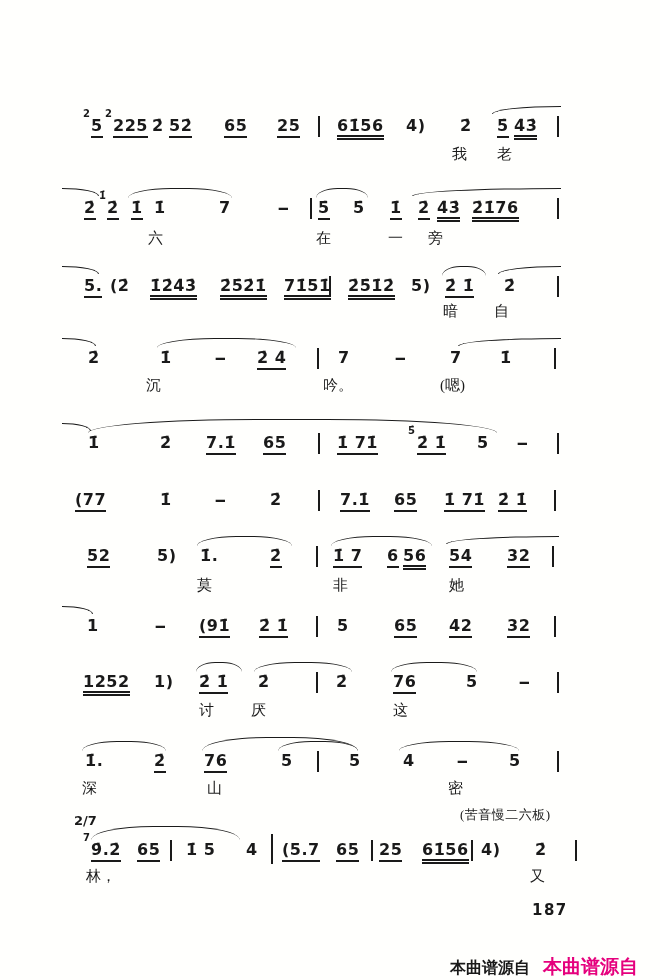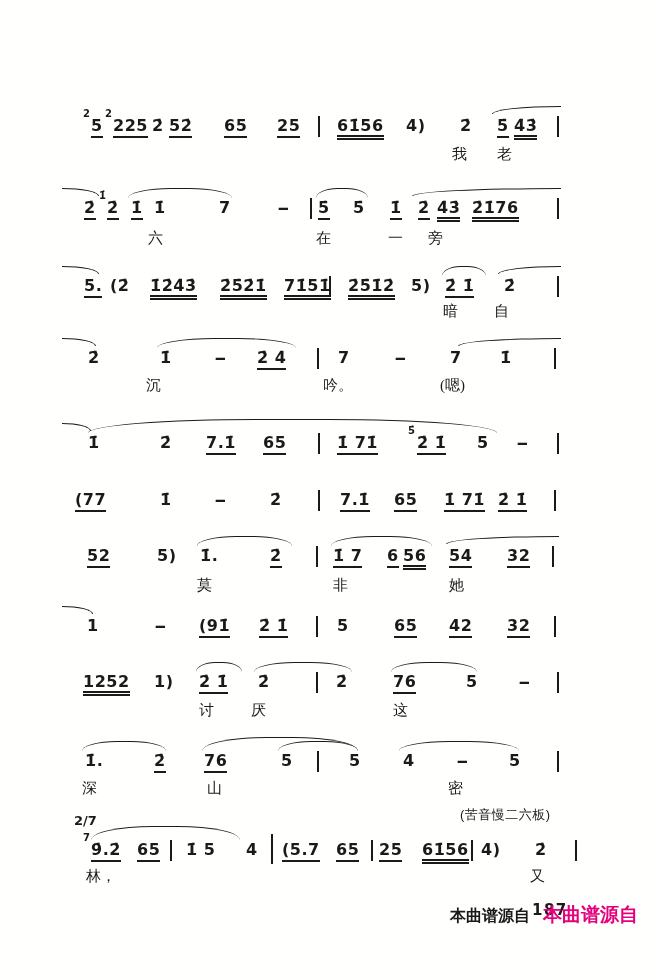--- a/index.html
+++ b/index.html
@@ -17,23 +17,23 @@
   .arc.slur{border-top:1.7px solid #1a1a1a;border-radius:50% 50% 0 0 / 120% 120% 0 0;}
   .arc.big{height:13px;}
   .arc.frag{border-top:1.7px solid #1a1a1a;border-right:1.7px solid #1a1a1a;
             border-top-right-radius:100% 100%;height:7px;}
   .arc.open{border-top:1.7px solid #1a1a1a;border-left:1.7px solid #1a1a1a;
             border-top-left-radius:100% 100%;height:7px;}
   .lyric{position:absolute;font-size:15px;line-height:1.1;white-space:pre;
          font-family:"Liberation Serif","DejaVu Serif",serif;color:#1a1a1a;}
   .timesig{position:absolute;left:74px;top:813px;font-size:13px;font-weight:bold;}
   .annotation{position:absolute;left:460px;top:806px;font-size:13px;
-              font-family:Liberation Sans, sans-serif;letter-spacing:.5px;}
+              font-family:Liberation Serif, serif;letter-spacing:.5px;}
   .pagenum{position:absolute;left:532px;top:901px;font-size:15px;font-weight:bold;letter-spacing:1.5px;}
-  .footer{position:absolute;left:450px;top:902px;display:flex;align-items:baseline;gap:13px;}
+  .footer{position:absolute;left:450px;top:954px;display:flex;align-items:baseline;gap:13px;}
   .footer-prefix{font-size:16px;font-weight:bold;font-family:"Liberation Sans",sans-serif;}
   .footer-site{font-size:19px;font-weight:bold;color:var(--accent,#e5007d);
                font-family:"Liberation Sans",sans-serif;}
 </style>
 </head>
 <body>
 
 <div class="page" id="sheet">
   <div class="timesig">2/7</div>
   <div class="annotation">(苦音慢二六板)</div>

